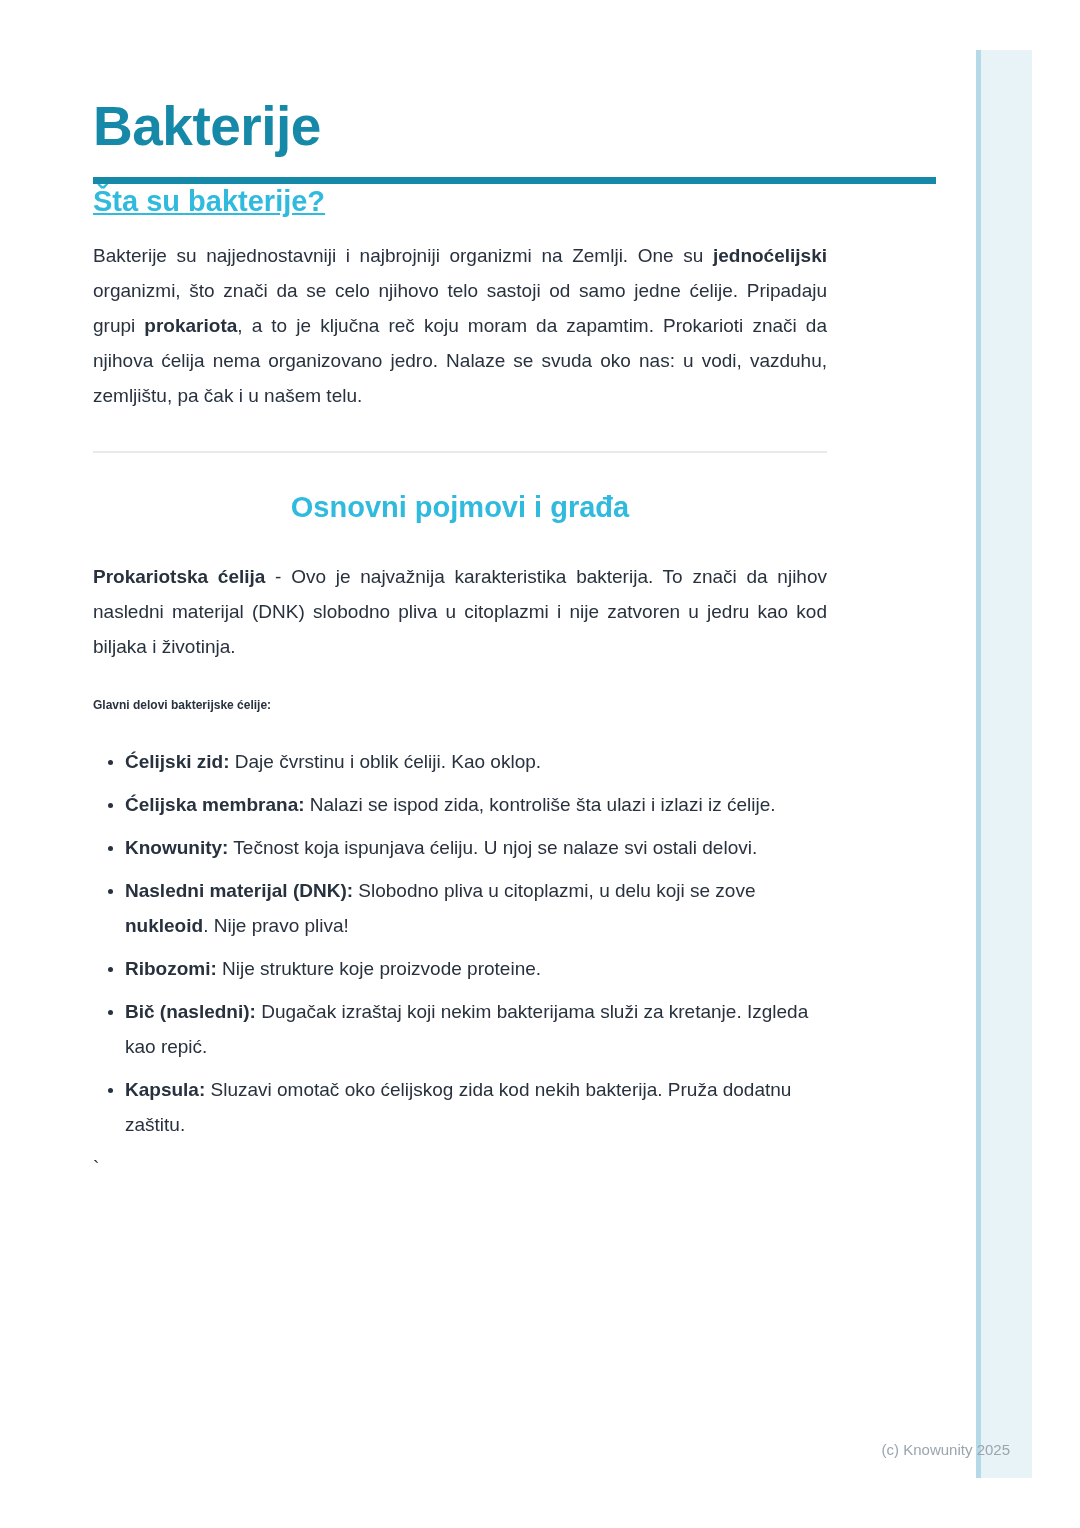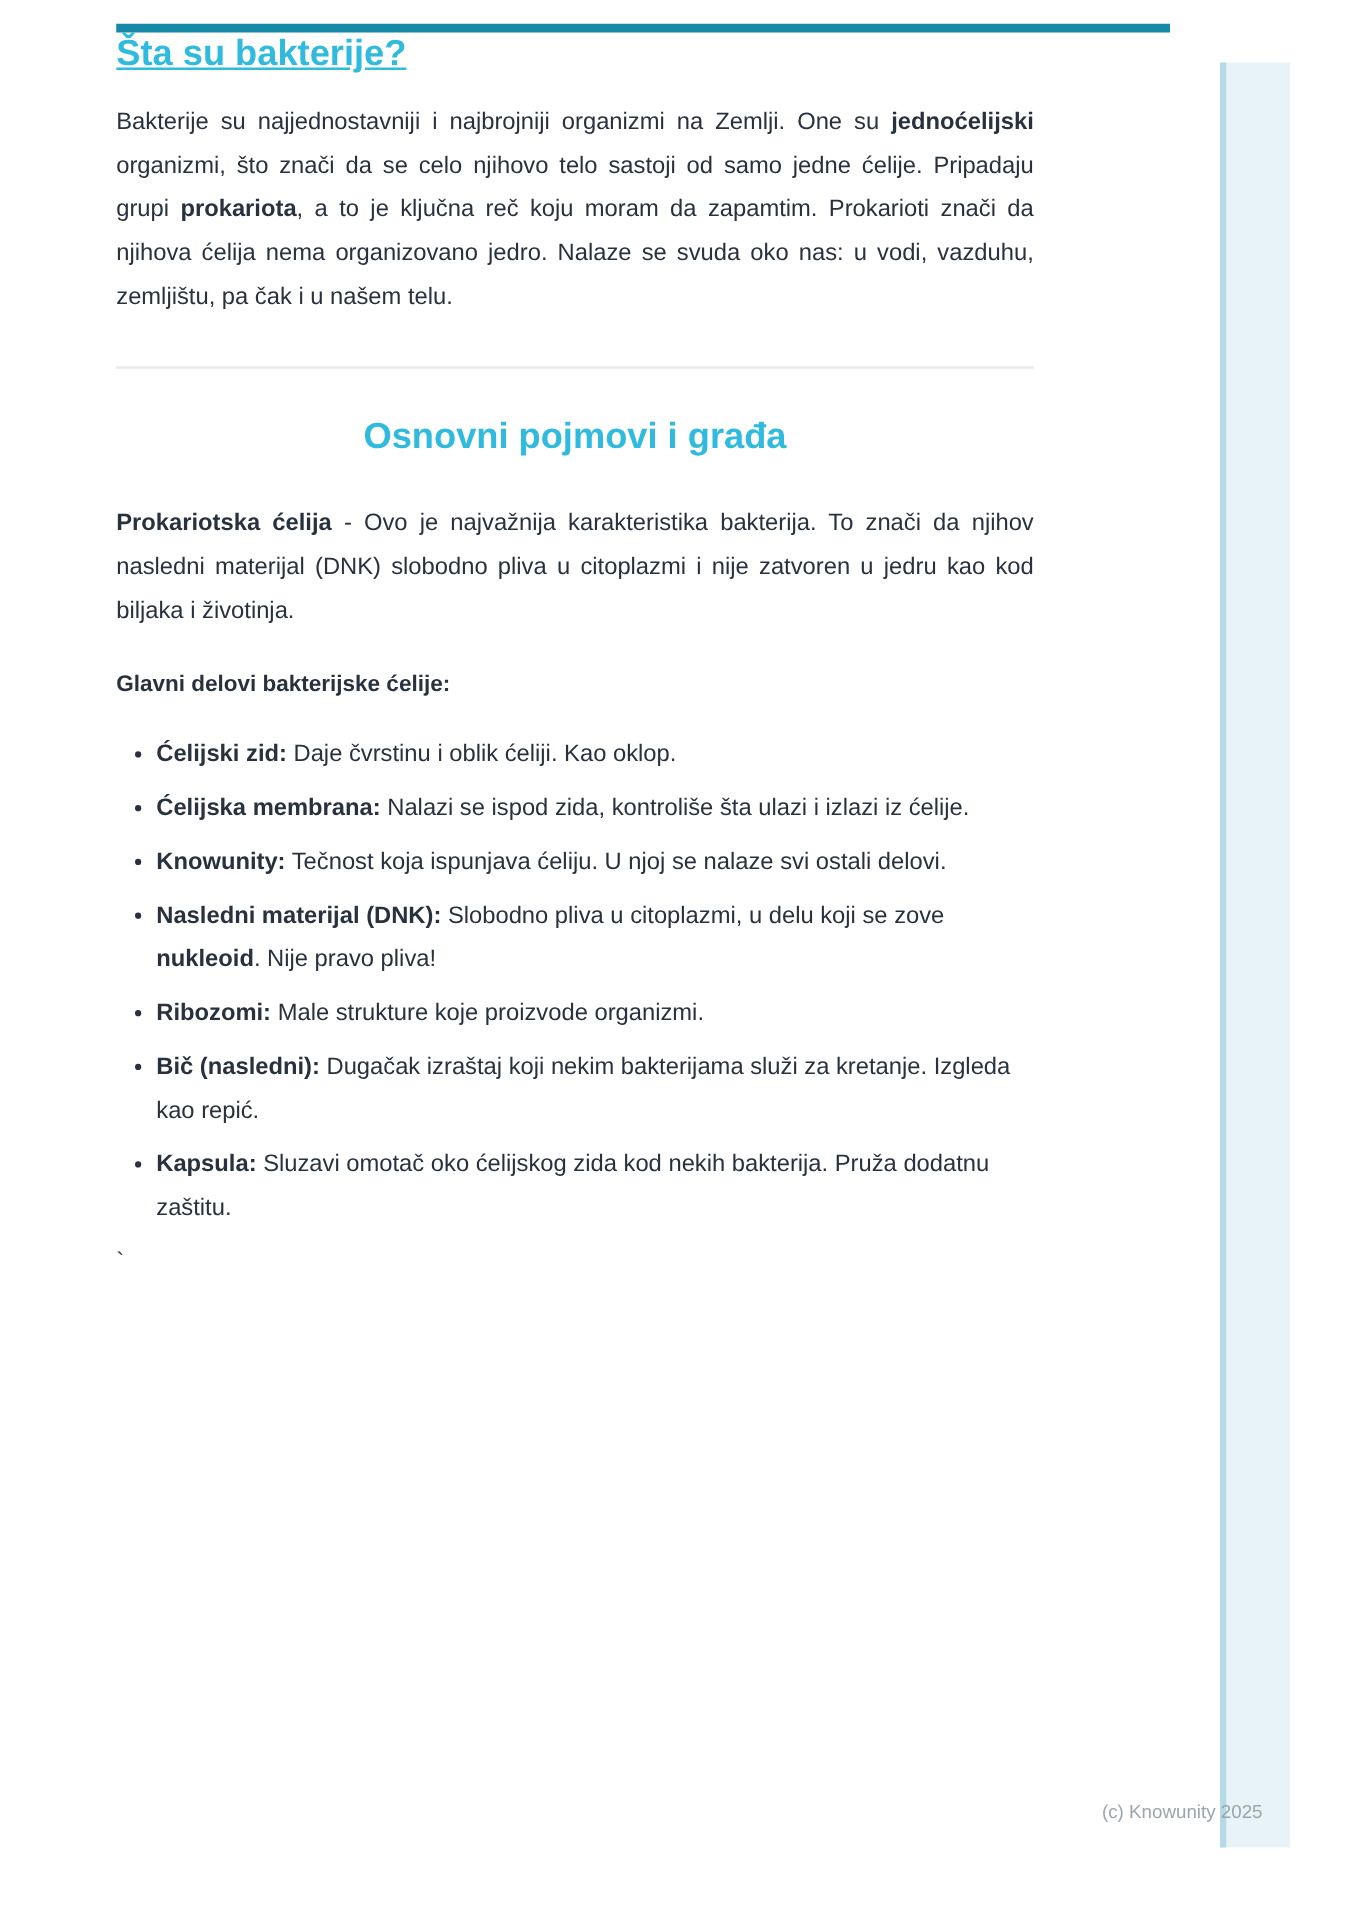--- a/index.html
+++ b/index.html
@@ -67,21 +67,21 @@
   .justify{text-align:justify;}
   .p-intro{margin-top:19px;}
   .p-basics{margin-top:34px;}
   .divider{
     margin-top:38px;
     width:734px;height:2px;
     background:var(--divider-gray);
   }
   .list-title{
     margin:24px 0 0;
-    font-size:18px;
+    font-size:12px;
     line-height:35px;
     font-weight:700;
   }
   .bullet-list{
     margin:21px 0 0;
     padding-left:32px;
     list-style:disc;
   }
   .bullet-list li{
     font-size:19px;
@@ -104,39 +104,40 @@
     color:var(--footer-gray);
     z-index:3;
   }
 </style>
 </head>
 <body>
 
 <div class="accent-bar"></div>
 
 <main class="content">
+  <h1 class="title">Bakterije</h1>
   <div class="title-rule"></div>
 
   <div class="text-col">
     <h2 class="section-heading h-intro">Šta su bakterije?</h2>
     <p class="body-par justify p-intro"><span>Bakterije su najjednostavniji i najbrojniji organizmi na Zemlji. One su </span><span class="b">jednoćelijski</span><span> organizmi, što znači da se celo njihovo telo sastoji od samo jedne ćelije. Pripadaju grupi </span><span class="b">prokariota</span><span>, a to je ključna reč koju moram da zapamtim. Prokarioti znači da njihova ćelija nema organizovano jedro. Nalaze se svuda oko nas: u vodi, vazduhu, zemljištu, pa čak i u našem telu.</span></p>
 
     <div class="divider"></div>
 
     <h2 class="section-heading h-basics">Osnovni pojmovi i građa</h2>
     <p class="body-par justify p-basics"><span class="b">Prokariotska ćelija</span><span> - Ovo je najvažnija karakteristika bakterija. To znači da njihov nasledni materijal (DNK) slobodno pliva u citoplazmi i nije zatvoren u jedru kao kod biljaka i životinja.</span></p>
 
     <p class="list-title">Glavni delovi bakterijske ćelije:</p>
 
     <ul class="bullet-list">
       <li><span class="b">Ćelijski zid:</span><span> Daje čvrstinu i oblik ćeliji. Kao oklop.</span></li>
       <li><span class="b">Ćelijska membrana:</span><span> Nalazi se ispod zida, kontroliše šta ulazi i izlazi iz ćelije.</span></li>
       <li><span class="b">Knowunity:</span><span> Tečnost koja ispunjava ćeliju. U njoj se nalaze svi ostali delovi.</span></li>
       <li><span class="b">Nasledni materijal (DNK):</span><span> Slobodno pliva u citoplazmi, u delu koji se zove </span><span class="b">nukleoid</span><span>. Nije pravo pliva!</span></li>
-      <li><span class="b">Ribozomi:</span><span> Male strukture koje proizvode organizmi.</span></li>
+      <li><span class="b">Ribozomi:</span><span> Nije strukture koje proizvode proteine.</span></li>
       <li><span class="b">Bič (nasledni):</span><span> Dugačak izraštaj koji nekim bakterijama služi za kretanje. Izgleda kao repić.</span></li>
       <li><span class="b">Kapsula:</span><span> Sluzavi omotač oko ćelijskog zida kod nekih bakterija. Pruža dodatnu zaštitu.</span></li>
     </ul>
 
     <div class="stray">`</div>
   </div>
 </main>
 
 <div class="footer">(c) Knowunity 2025</div>
 

